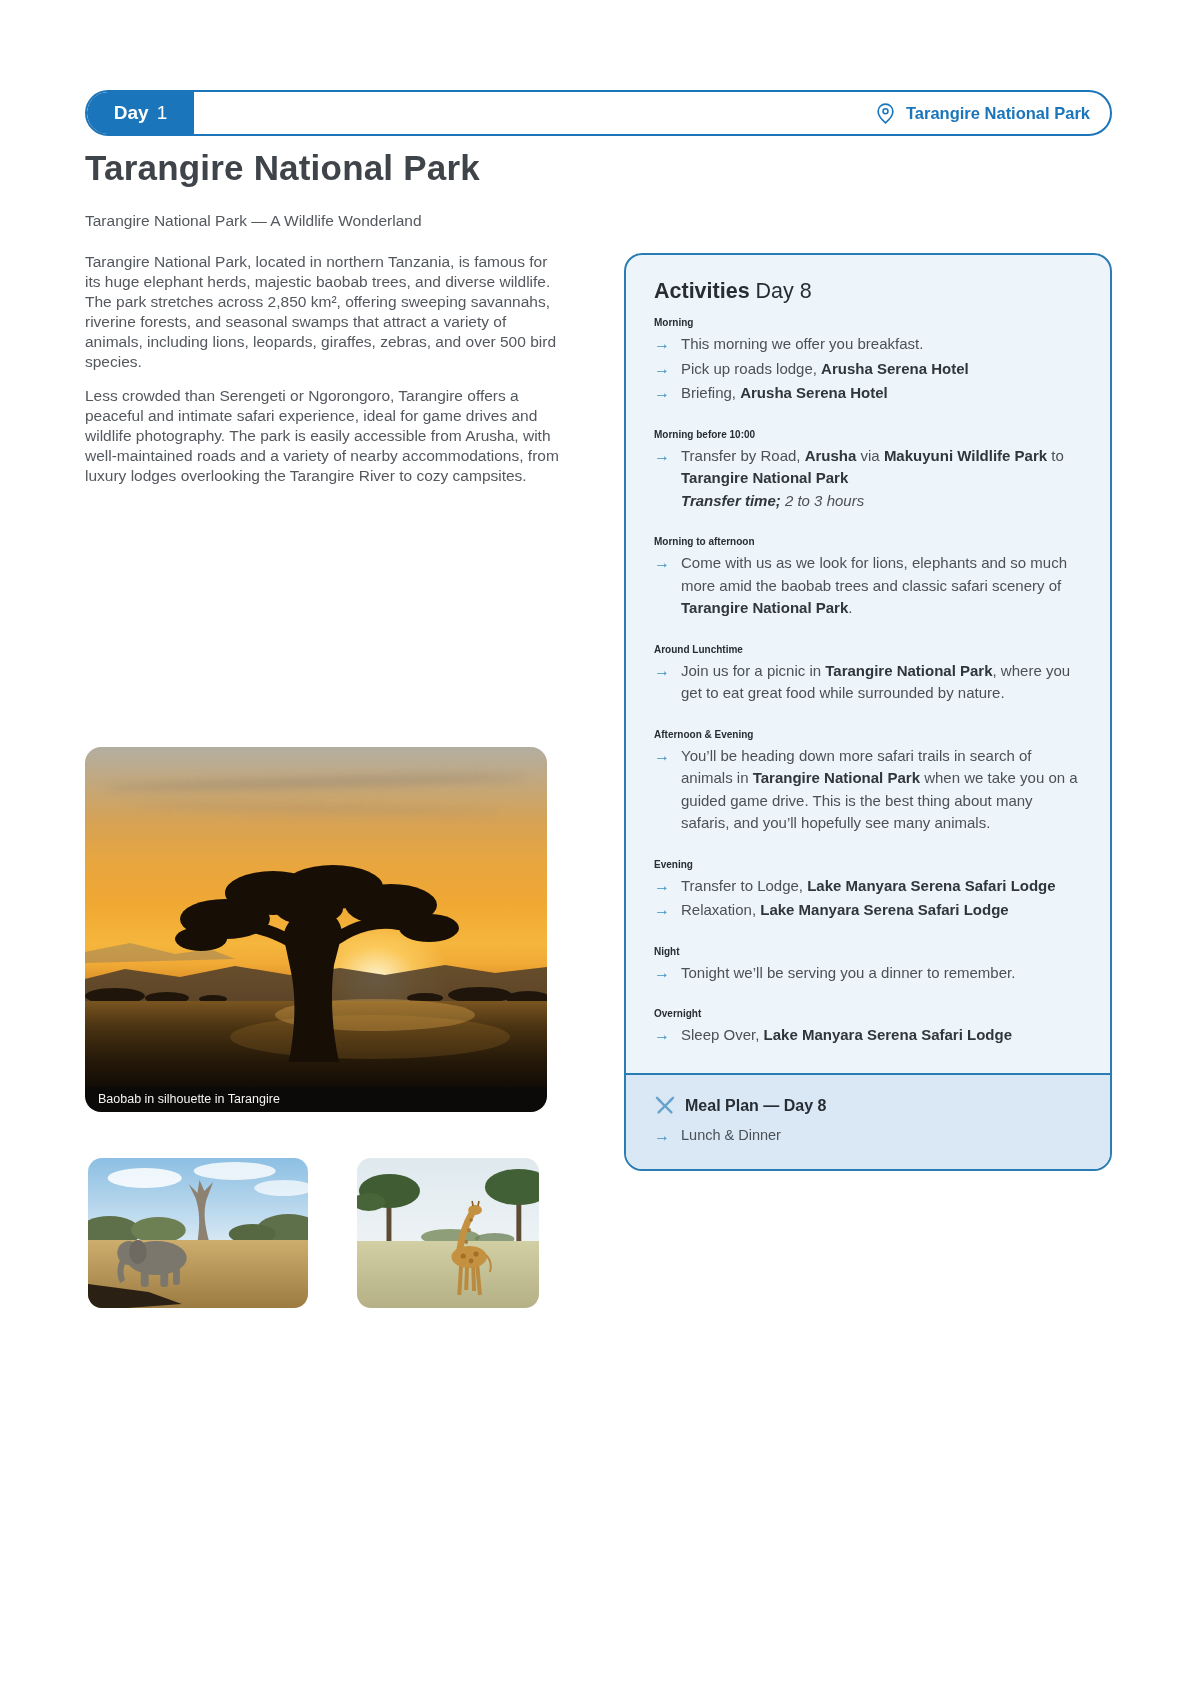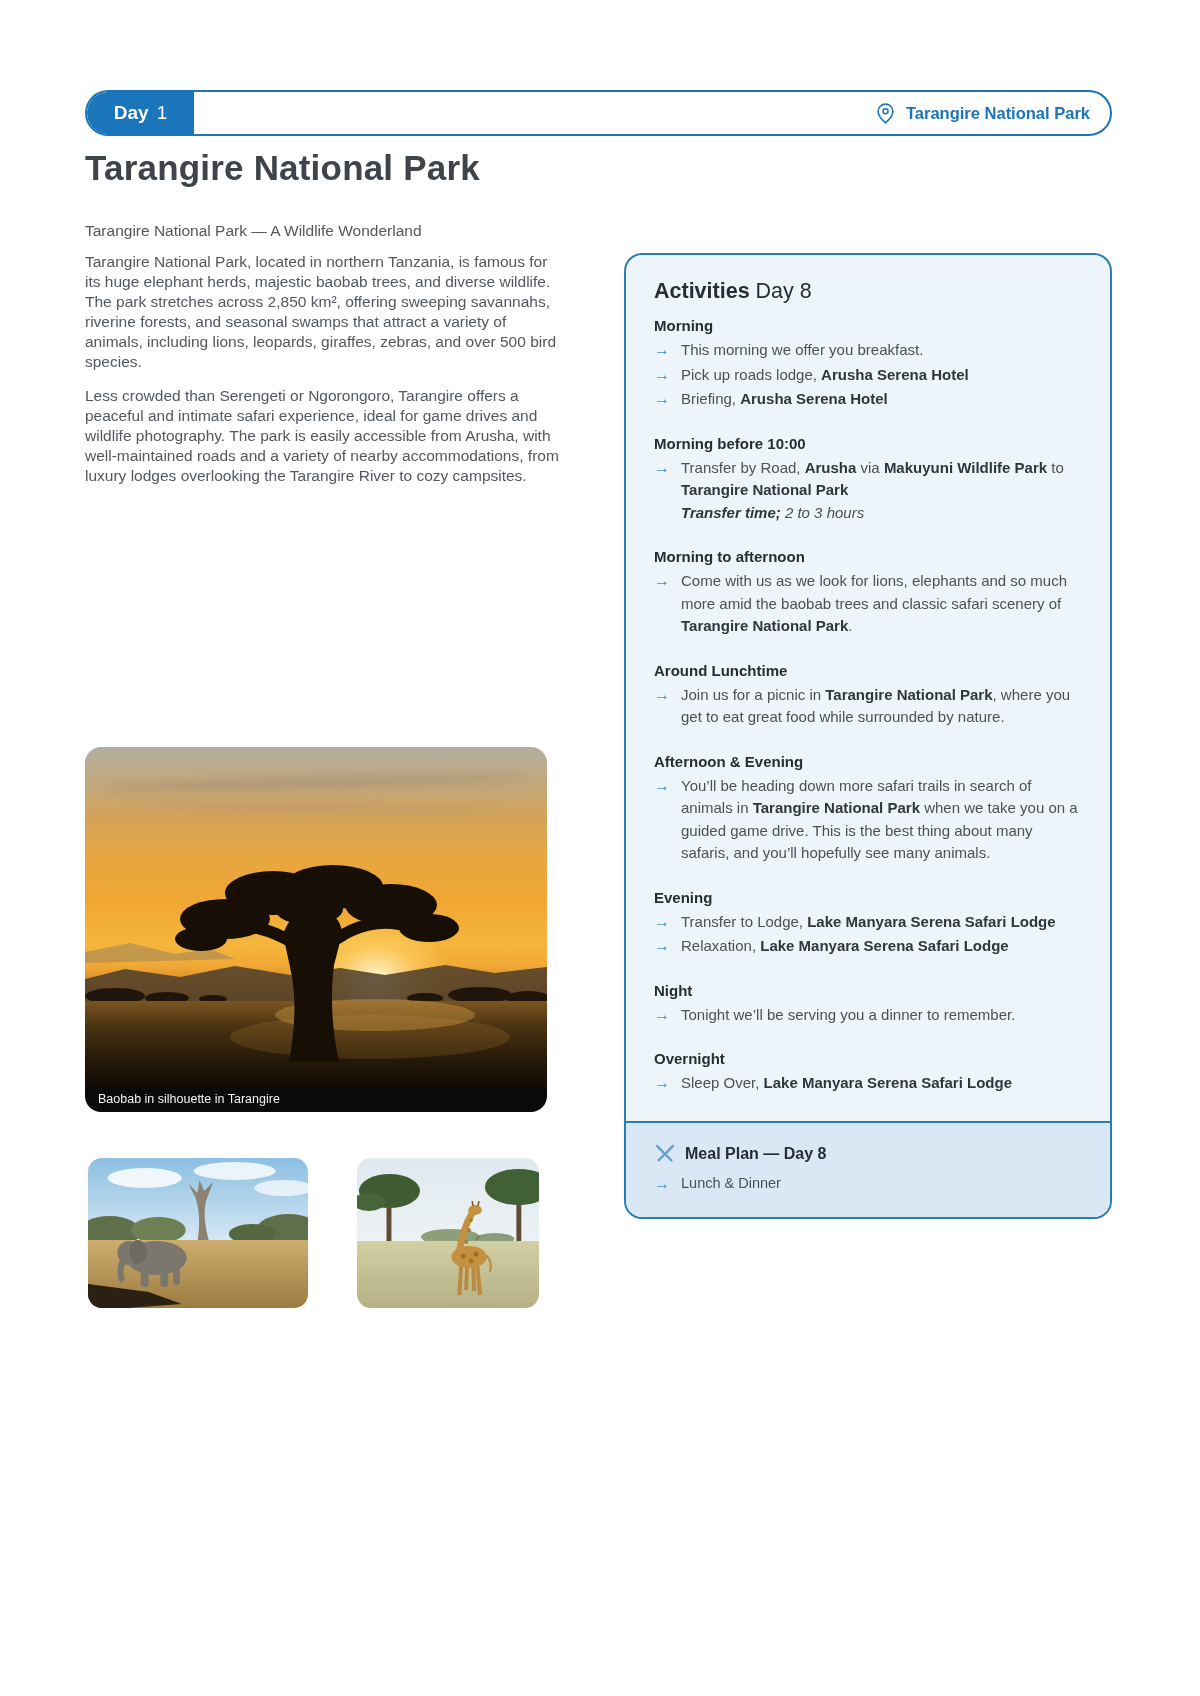--- a/index.html
+++ b/index.html
@@ -15,21 +15,21 @@
              display:flex; align-items:center; justify-content:center; gap:8px; font-size:19px;
              border-radius:20px 0 0 20px; }
   .day-word { font-weight:700; }
   .day-num  { font-weight:400; }
   .banner-right { display:flex; align-items:center; gap:9px; padding-right:20px;
                   color:#1b75bb; font-weight:700; font-size:16.5px; }
 
   
   h1.title { position:absolute; left:85px; top:148px; font-size:35px; font-weight:700;
              color:#3f444a; letter-spacing:.2px; }
-  .subtitle { position:absolute; left:85px; top:222px; font-size:15.5px; color:#53585e; }
+  .subtitle { position:absolute; left:85px; top:212px; font-size:15.5px; color:#53585e; }
   .intro { position:absolute; left:85px; top:252px; width:474px; }
   .body-p { font-size:15.5px; line-height:20px; color:#53585e; margin-bottom:14px; }
 
   
   .main-photo { position:absolute; left:85px; top:747px; width:462px; height:365px;
                 border-radius:16px; overflow:hidden; }
   .photo-area { position:absolute; left:0; right:0; top:0; bottom:25px;
     background:
       radial-gradient(ellipse 95px 75px at 63% 68%, rgba(255,249,214,.95), rgba(255,215,110,.6) 42%, rgba(255,200,90,0) 78%),
       linear-gradient(180deg,#b3aea2 0%,#c2a87e 10%,#d6a255 22%,#e8a63f 34%,#f0a833 46%,#f5b63d 58%,#f0a935 64%,#d88c26 70%,#a0621d 77%,#5c3f14 84%,#2c1f0d 91%,#17110a 100%); }
@@ -45,21 +45,21 @@
   .thumb svg { display:block; width:100%; height:100%; }
   .thumb.t1 { left:88px;  width:220px; }
   .thumb.t2 { left:357px; width:182px; }
 
   
   .panel { position:absolute; left:624px; top:253px; width:488px;
            border:2px solid #2a7cb5; border-radius:18px; background:#edf4fa; overflow:hidden; }
   .panel-main { padding:24px 28px 26px; }
   .panel h2 { font-size:21.5px; font-weight:400; color:#272d34; margin-bottom:13px; }
   .panel h2 .b { font-weight:700; }
-  .act-heading { font-size:15px; font-weight:700; color:#272d34; margin-top:24px; margin-bottom:5px; }
+  .act-heading { font-size:10px; font-weight:700; color:#272d34; margin-top:24px; margin-bottom:5px; }
   .act-section:first-child .act-heading { margin-top:6px; }
   .act-item { display:flex; font-size:15px; line-height:22.5px; color:#4b5157; margin-top:2px; }
   .arrow { flex:0 0 27px; color:#3f93c1; font-size:16px; }
   .seg-b { font-weight:700; color:#30363d; }
   .seg-i { font-style:italic;margin-top:32px; }
 
   .meal { border-top:2px solid #2a7cb5; background:#d9e8f4; padding:20px 28px 24px; }
   .meal-row { display:flex; align-items:center; gap:9px; }
   .meal-title { font-size:16px; font-weight:700; color:#272d34; }
   .meal-item { display:flex; margin-top:10px; font-size:14.5px; color:#4b5157; }

